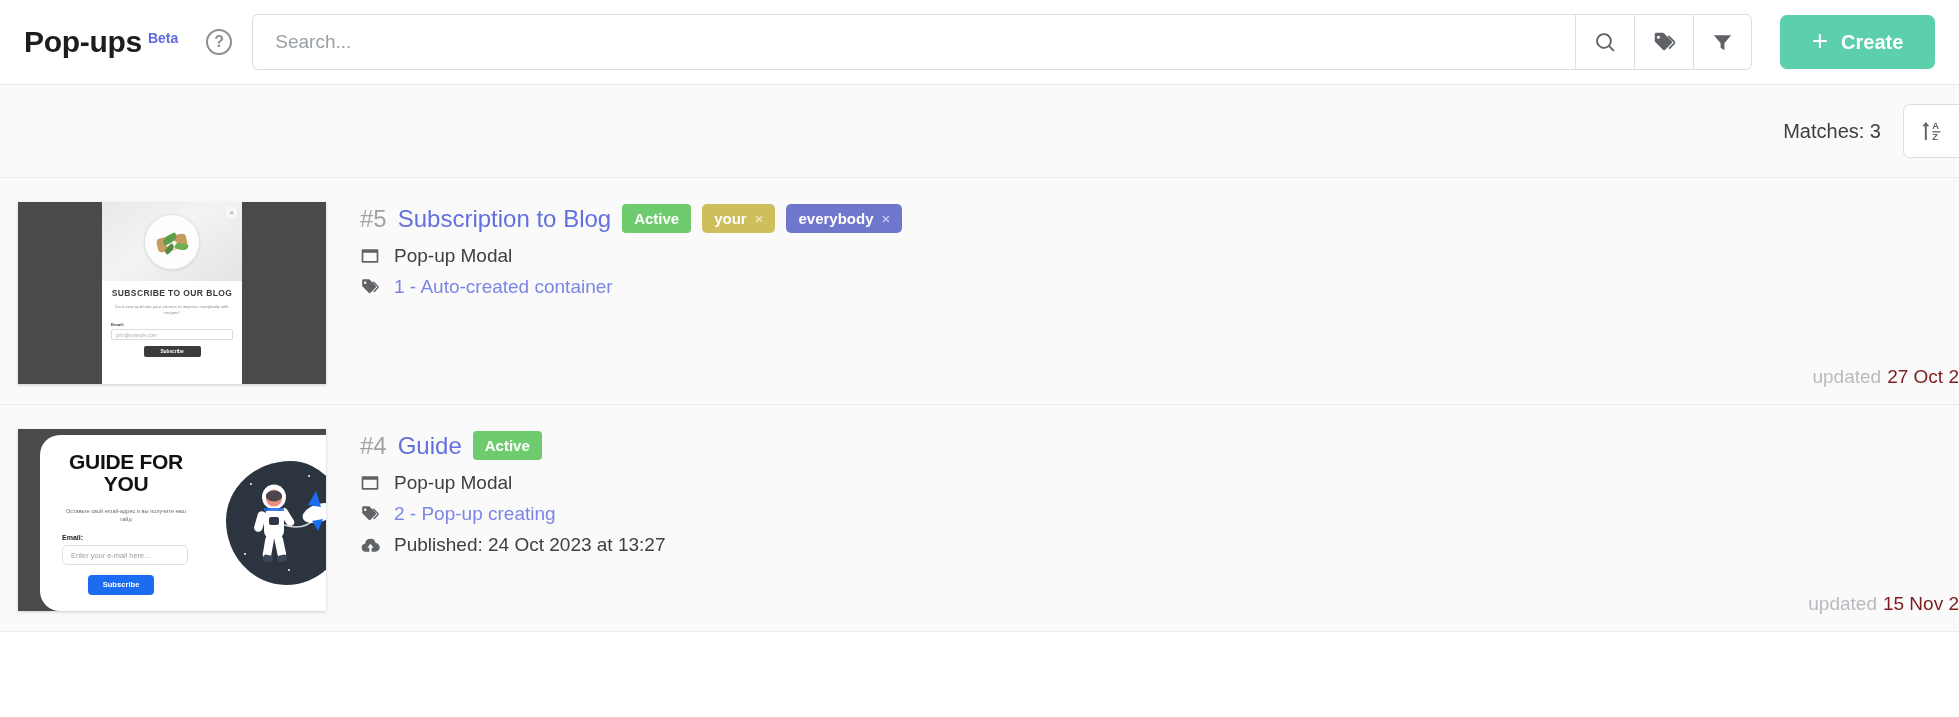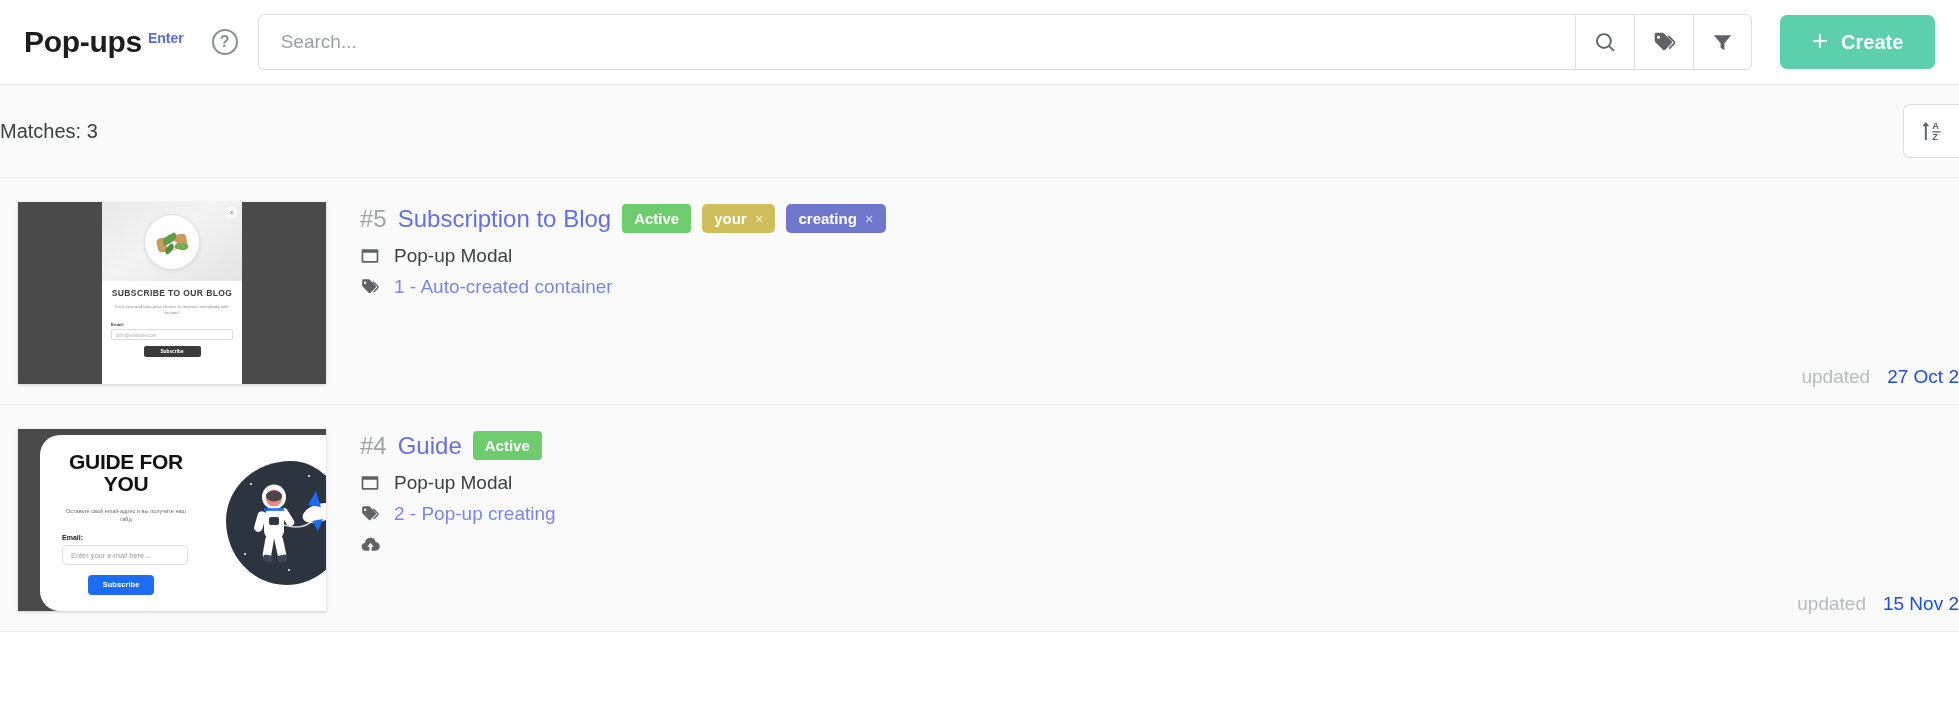--- a/index.html
+++ b/index.html
@@ -122,21 +122,21 @@
     top: -1px;
   }
 
   
   .matches-bar {
     height: 93px;
     background: #fafafa;
     border-bottom: 1px solid #e9ebec;
     display: flex;
     align-items: center;
-    justify-content: space-between;
+    justify-content: flex-end;
     padding-right: 0;
   }
   .matches-label {
     font-size: 20px;
     color: #3d4043;
     margin-right: 22px;
   }
   .sort-btn {
     width: 56px; height: 54px;
     border: 1px solid #dcdee0;
@@ -310,29 +310,29 @@
   }
   .meta .mi { flex: 0 0 auto; width: 22px; display: flex; align-items: center; }
   .meta .mi svg { fill: #5f6368; }
   .meta a { color: #7b86e4; text-decoration: none; cursor: pointer; }
 
   .updated {
     position: absolute; right: 0; bottom: 16px;
     font-size: 19px; color: #b7bbbf; white-space: nowrap;
     padding-right: 0;
   }
-  .updated .date { color: #1d4ed8; margin-left: 17px; text-align: right; }
+  .updated .date { color: #7f1d1d; margin-left: 6px; text-align: right; }
 </style>
 </head>
 <body>
 
 <div class="header">
   <div class="brand">
     <span class="brand-title">Pop-ups</span>
-    <span class="brand-beta">Enter</span>
+    <span class="brand-beta">Beta</span>
   </div>
   <div class="help-icon">?</div>
 
   <div class="searchwrap">
     <input class="search-input" type="text" placeholder="Search..." style="">
     <div class="icon-btn">
       <svg width="25" height="25" viewBox="0 0 24 24">
           <path d="M10.5 3a7.5 7.5 0 015.9 12.13l4.23 4.24-1.27 1.27-4.23-4.24A7.5 7.5 0 1110.5 3zm0 1.8a5.7 5.7 0 100 11.4 5.7 5.7 0 000-11.4z"></path>
         </svg>
     </div>
@@ -395,21 +395,21 @@
         <span class="row-num">#5</span>
         <a class="row-title">Subscription to Blog</a>
         <span class="badge active">
           <span>Active</span>
         </span>
         <span class="badge tag" style="background:#cfbe5c">
           <span>your</span>
           <span class="x">×</span>
         </span>
         <span class="badge tag" style="background:#6f77cd">
-          <span>creating</span>
+          <span>everybody</span>
           <span class="x">×</span>
         </span>
       </div>
 
       <div class="meta">
         <span class="mi">
           <svg width="20" height="20" viewBox="0 0 24 24">
               <path d="M3 4h18a1 1 0 011 1v14a1 1 0 01-1 1H3a1 1 0 01-1-1V5a1 1 0 011-1zm1 4v10h16V8H4z"></path>
             </svg>
         </span>
@@ -498,20 +498,21 @@
         </span>
         <a>2 - Pop-up creating</a>
       </div>
 
       <div class="meta">
         <span class="mi">
           <svg width="21" height="21" viewBox="0 0 24 24">
               <path d="M6.5 19a4.5 4.5 0 01-.62-8.96A6 6 0 0117.8 9.2 4.4 4.4 0 0117.5 19h-4.2v-4.3h2.3L12 10.1l-3.6 4.6h2.3V19H6.5z"></path>
             </svg>
         </span>
+        <span>Published: 24 Oct 2023 at 13:27</span>
       </div>
     </div>
 
     <div class="updated">
       <span>updated</span><span class="date">15 Nov 2</span>
     </div>
   </div>
 
 </div>
 

